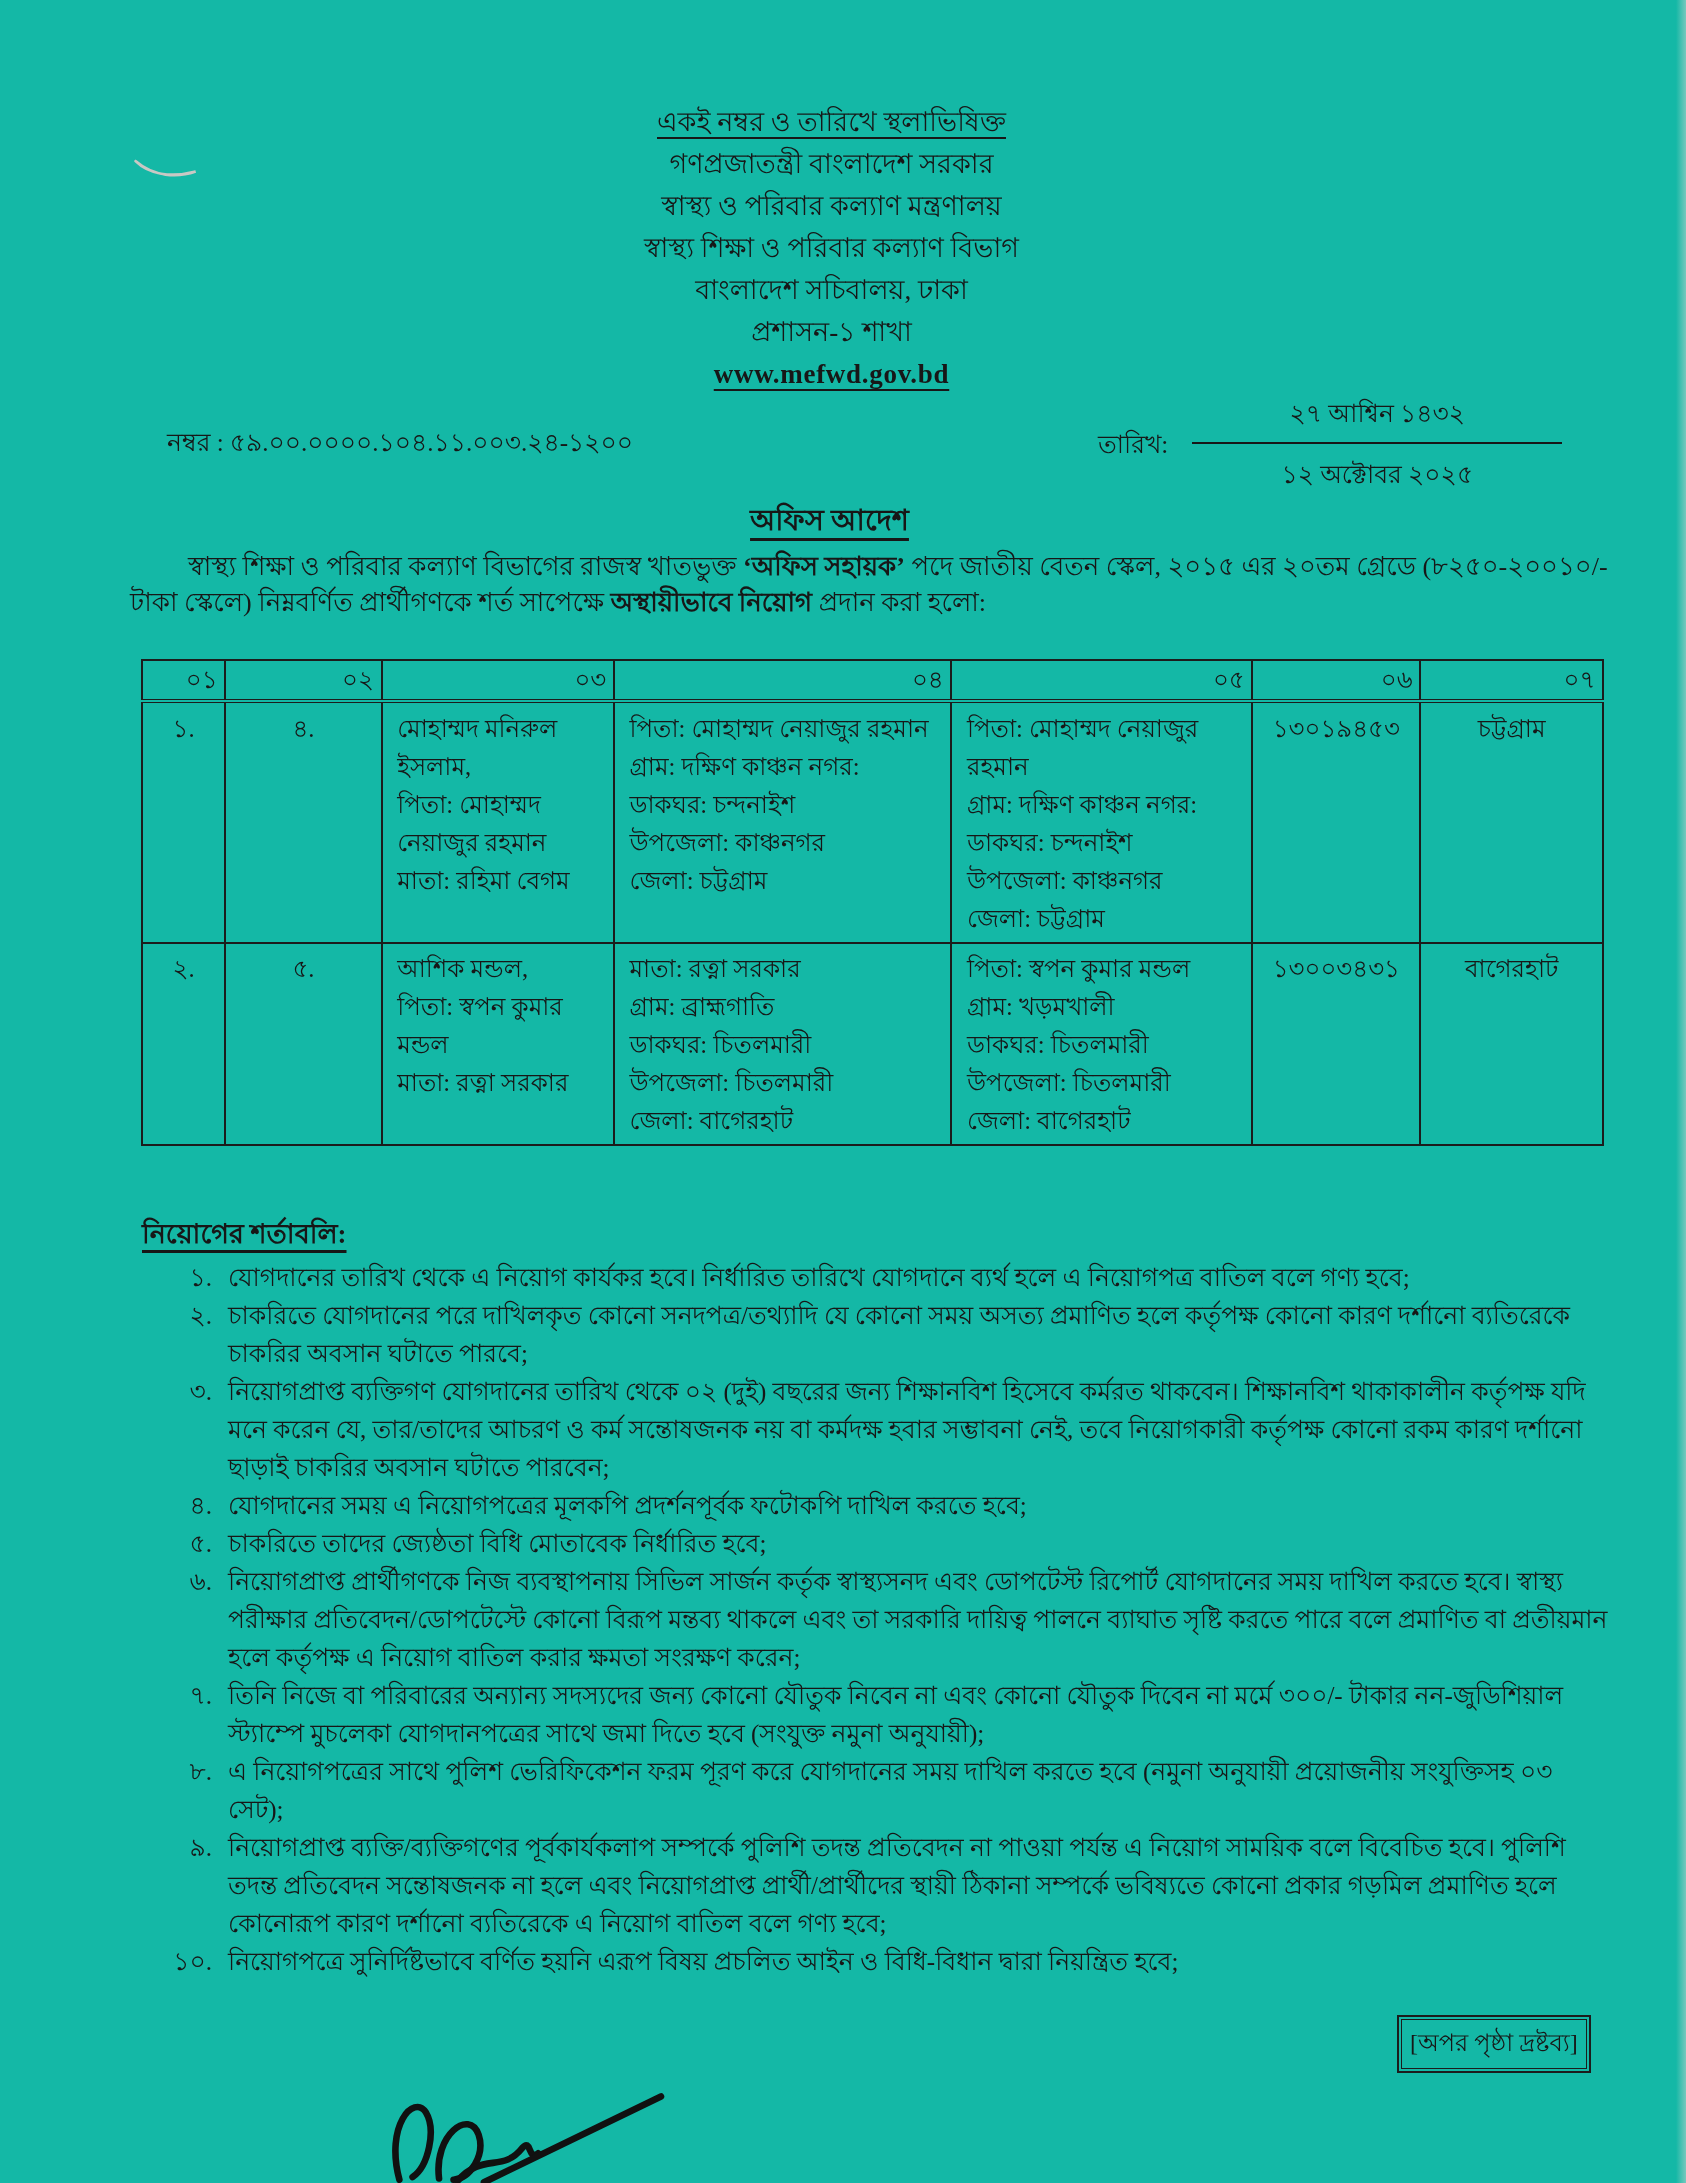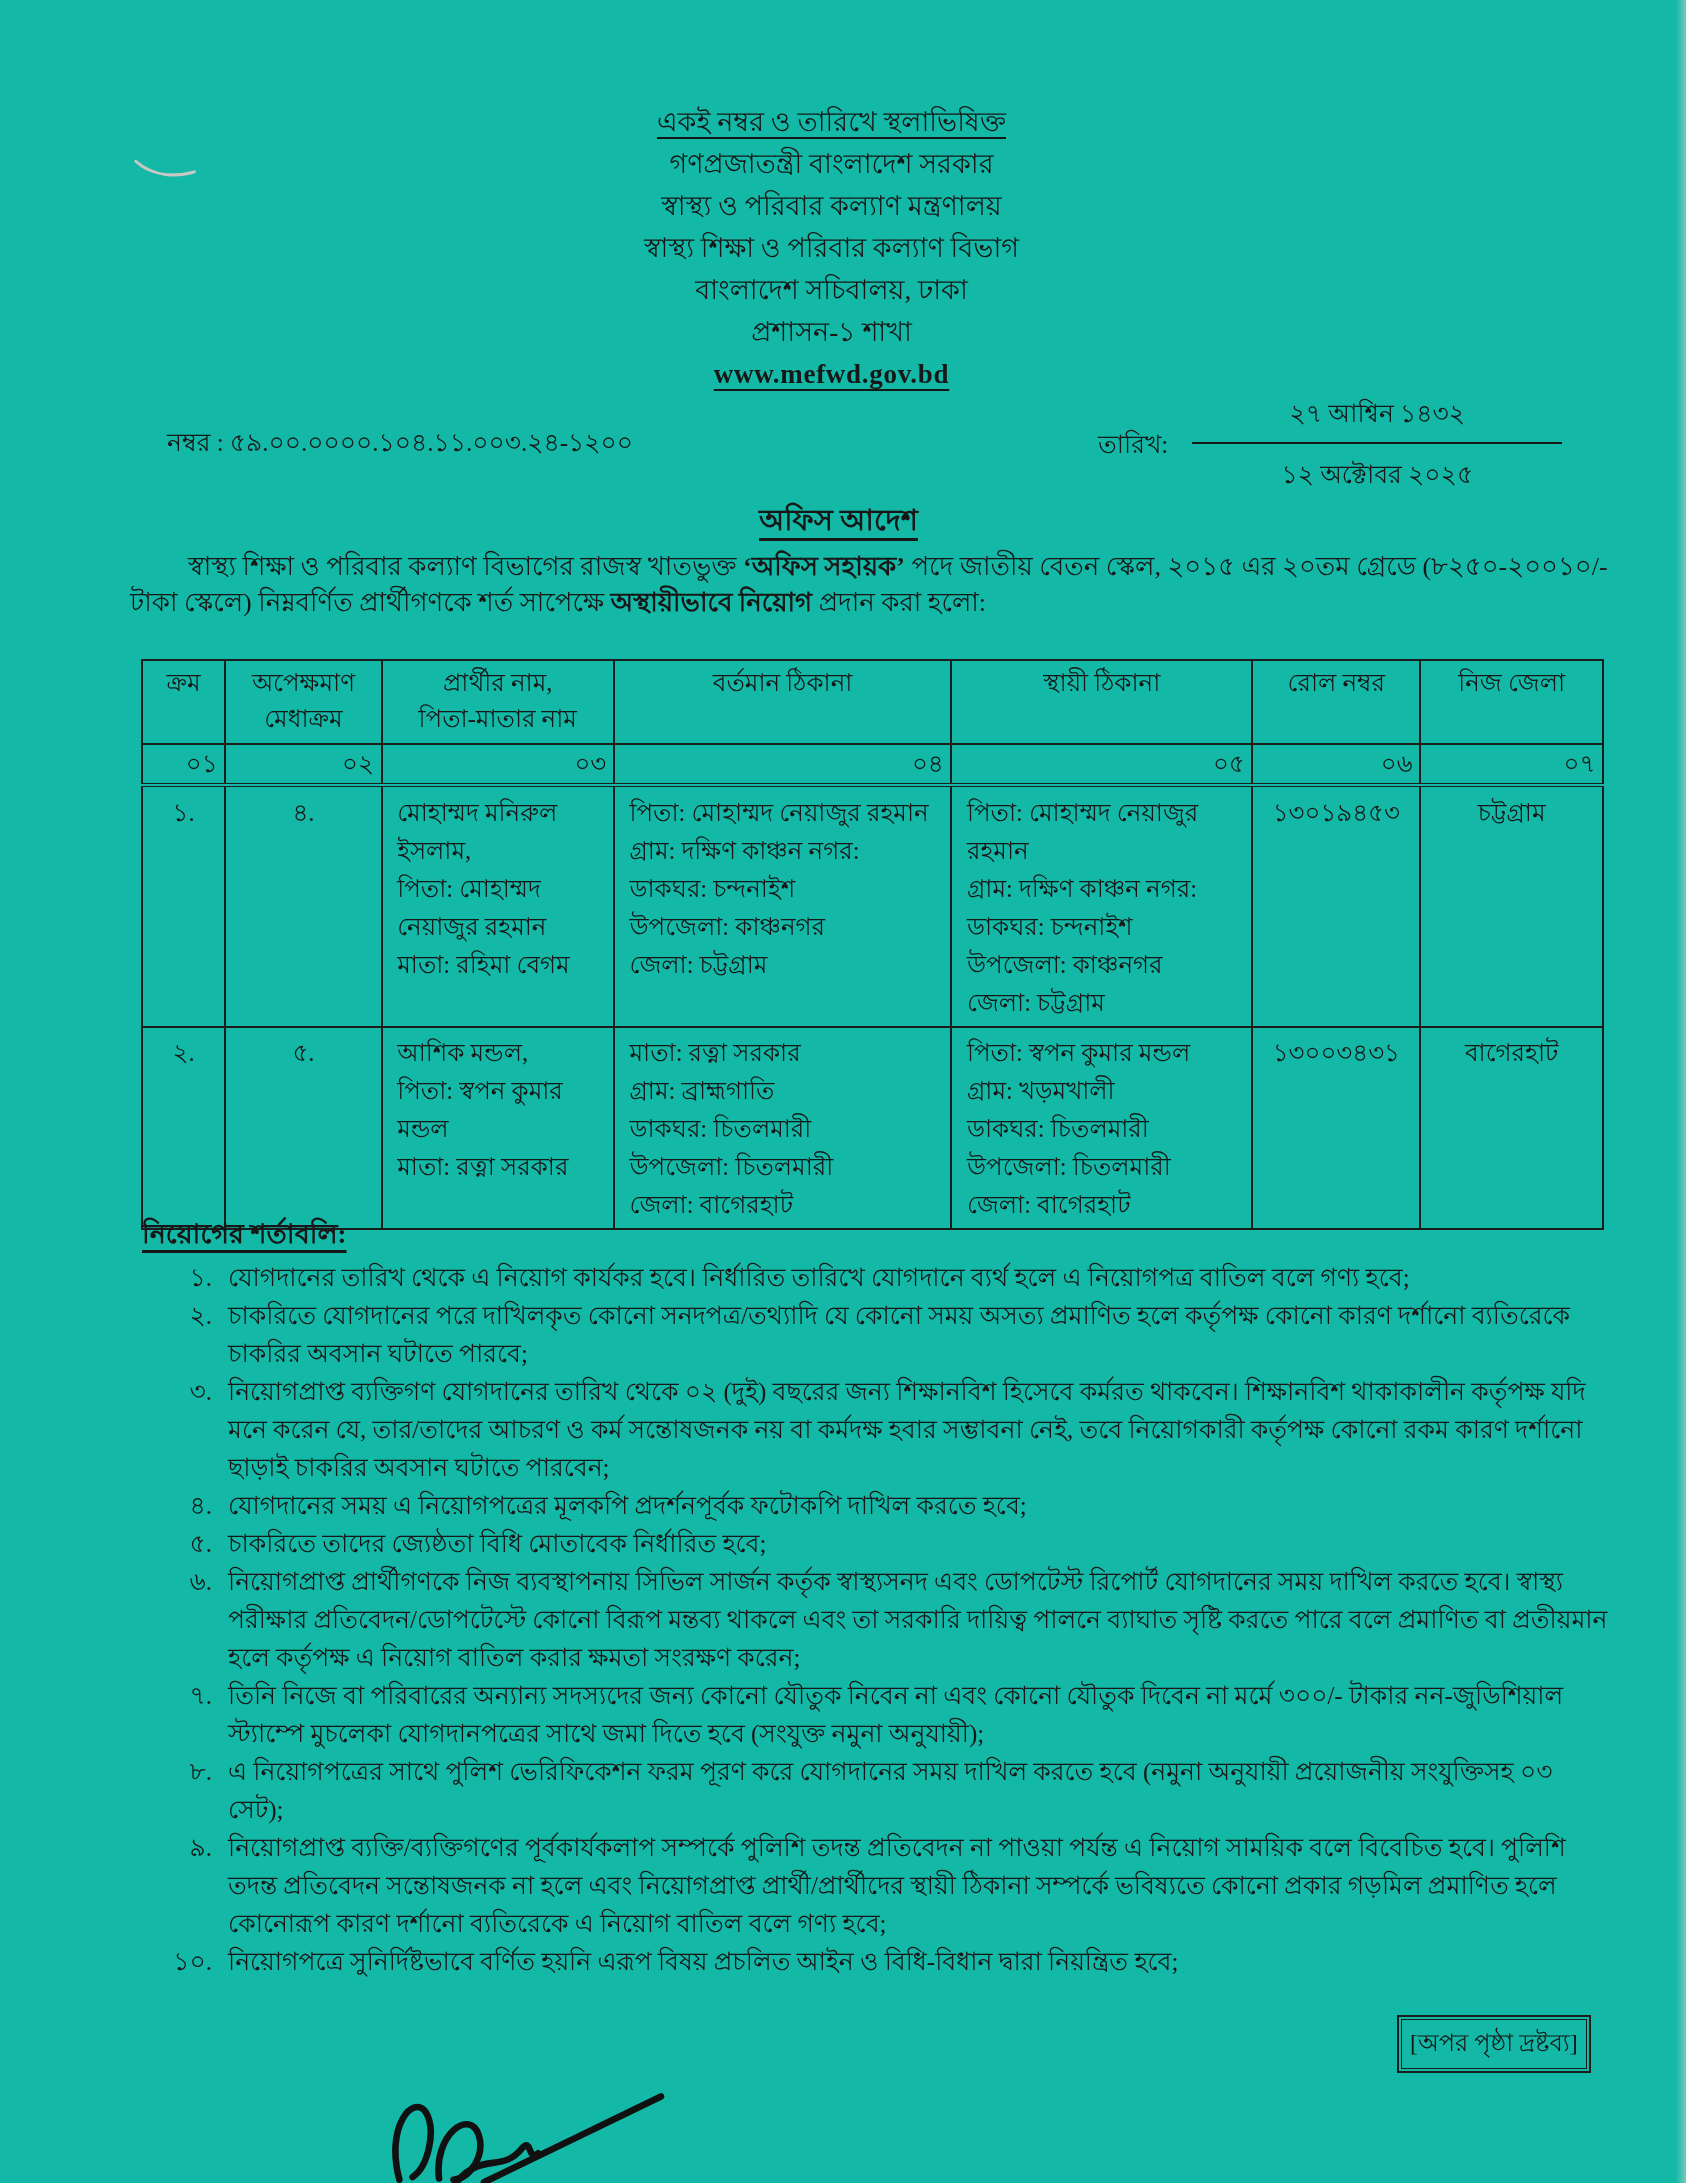--- a/index.html
+++ b/index.html
@@ -23,21 +23,21 @@
   .hdr .u{text-decoration:underline;text-decoration-thickness:2px;text-underline-offset:6px;}
   .hdr .site{font-weight:bold;letter-spacing:0.7px;}
   
   .memo{position:absolute;left:167px;top:423px;font-size:25px;}
   .dateblock{position:absolute;left:1098px;top:394px;display:flex;align-items:center;font-size:25px;}
   .dateblock .dlabel{margin-right:24px;}
   .datefrac{display:inline-block;text-align:center;min-width:370px;}
   .datefrac .top{display:block;padding:0 13.2px 5.3px 13.2px;border-bottom:2px solid #171717;}
   .datefrac .bot{display:block;padding-top:11px;}
   
-  .title{position:absolute;top:497px;left:12px;width:1653px;text-align:center;}
+  .title{position:absolute;top:497px;left:3px;width:1653px;text-align:center;}
   .title span{font-size:29px;font-weight:bold;text-decoration:underline;
               text-decoration-thickness:2.6px;text-underline-offset:8px;}
   
   .para{position:absolute;left:130px;top:549px;width:1482px;
         font-size:26px;line-height:36px;text-indent:58px;}
   .para .b{font-weight:bold;}
   
   table.appt{position:absolute;left:141px;top:659px;width:1463px;
              border-collapse:collapse;table-layout:fixed;font-size:24.5px;}
   table.appt th,table.appt td{border:2px solid #1c1c1c;vertical-align:top;
@@ -103,31 +103,20 @@
     <colgroup>
       <col style="width:5.7%">
         <col style="width:10.7%">
         <col style="width:15.9%">
       <col style="width:23.1%">
         <col style="width:20.6%">
         <col style="width:11.5%">
         <col style="width:12.5%">
     </colgroup>
     <tbody>
-      <tr class="labels">
-        <th class="ml">ক্রম</th>
-        <th class="ml">অপেক্ষমাণ
-মেধাক্রম</th>
-        <th class="ml">প্রার্থীর নাম,
-পিতা-মাতার নাম</th>
-        <th class="ml">বর্তমান ঠিকানা</th>
-        <th class="ml">স্থায়ী ঠিকানা</th>
-        <th class="ml">রোল নম্বর</th>
-        <th class="ml">নিজ জেলা</th>
-      </tr>
       <tr class="nums">
         <td>০১</td>
         <td>০২</td>
         <td>০৩</td>
         <td>০৪</td>
         <td>০৫</td>
         <td>০৬</td>
         <td>০৭</td>
       </tr>
       <tr class="data r1">

